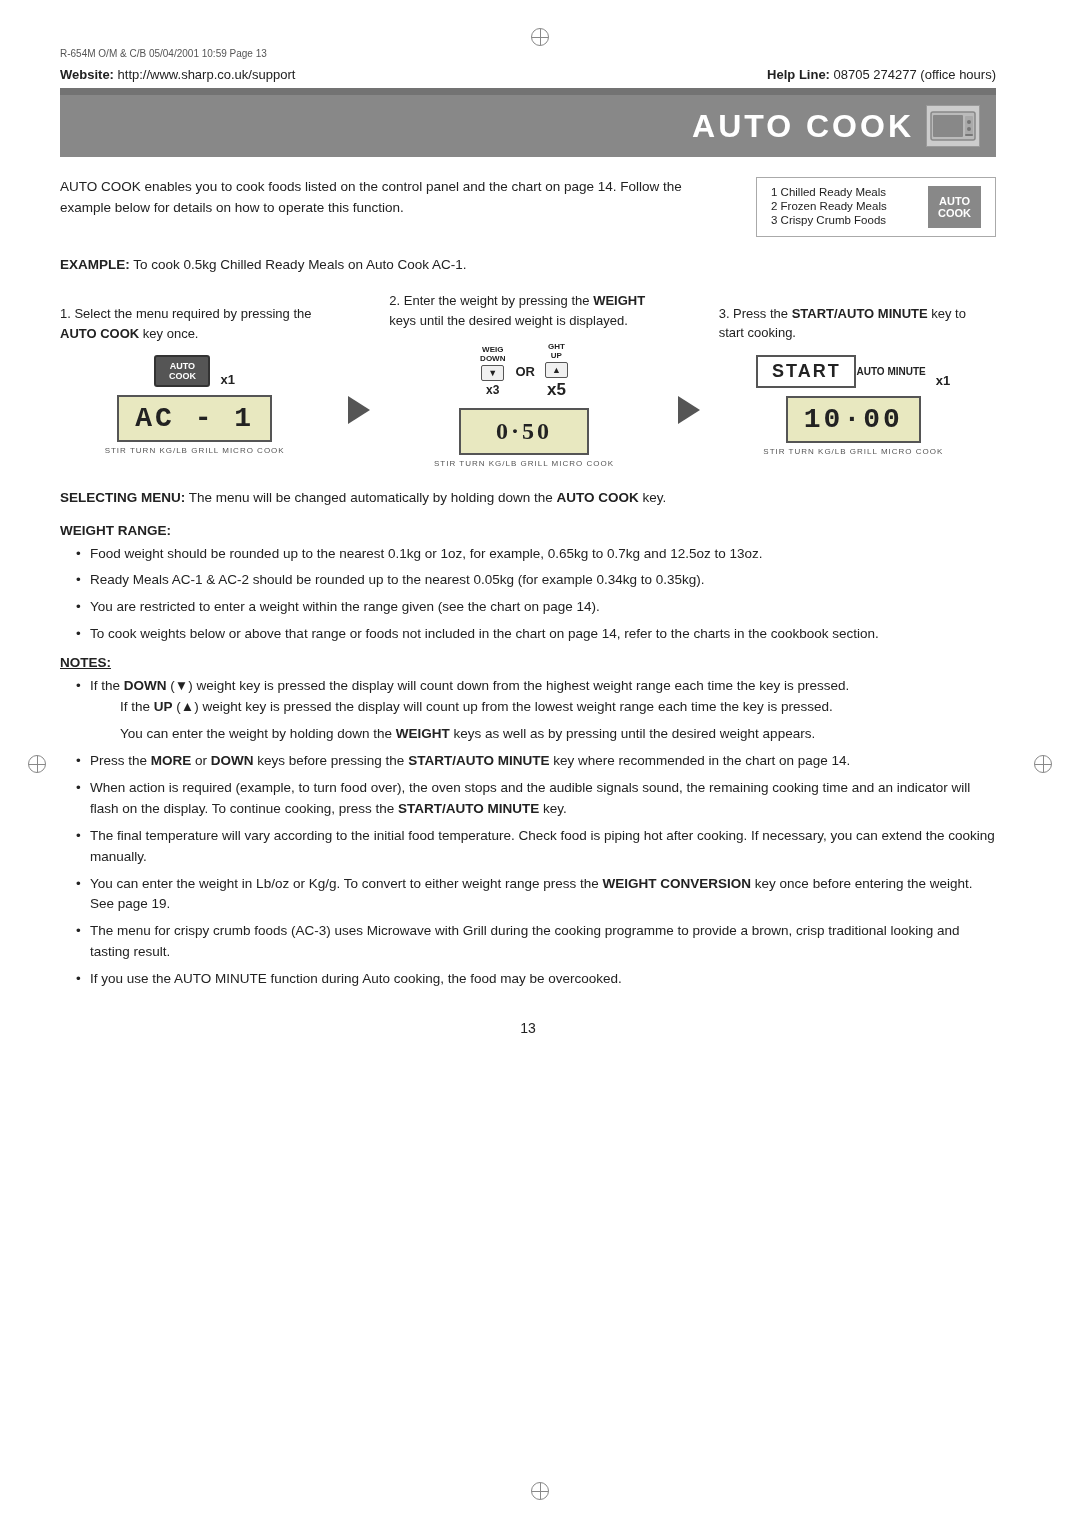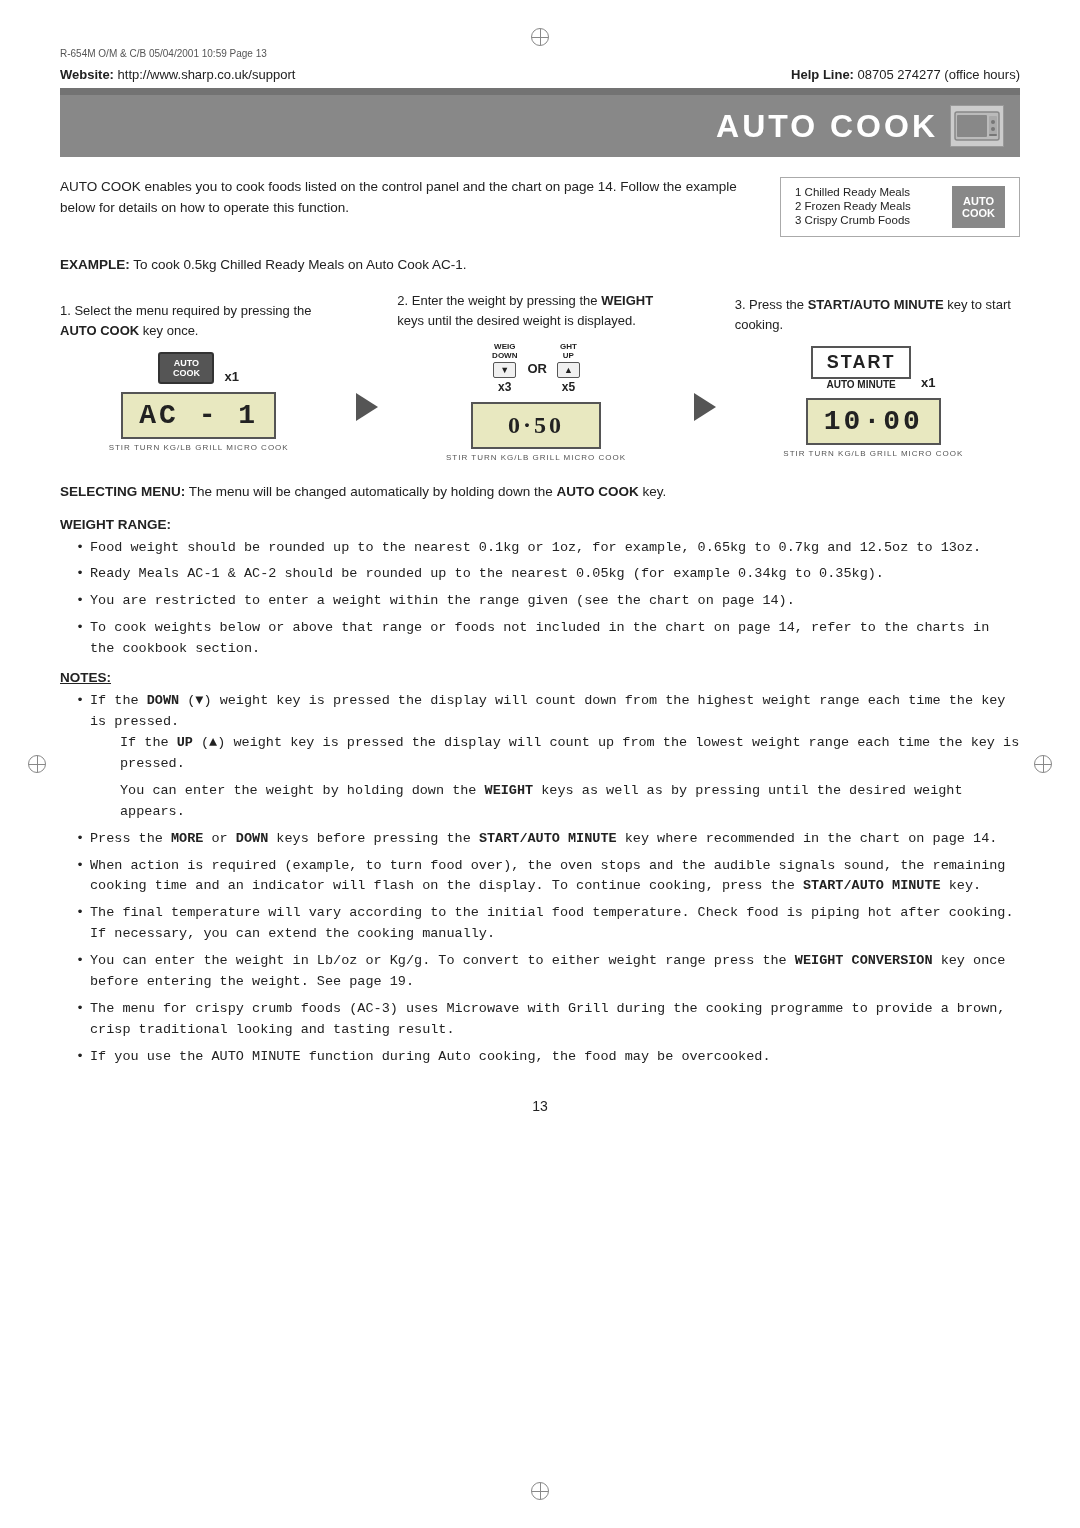--- a/index.html
+++ b/index.html
@@ -7,21 +7,21 @@
       width: 1080px;
       min-height: 1528px;
       background: #fff;
       font-family: Arial, Helvetica, sans-serif;
       font-size: 14px;
       color: #222;
       position: relative;
     }
 
     .page-inner {
-      padding: 40px 60px 60px 60px;
+      padding: 40px 84px 60px 60px;
     }
 
     
     .reg-top { position: absolute; top: 28px; left: 50%; transform: translateX(-50%); }
     .reg-bottom { position: absolute; bottom: 28px; left: 50%; transform: translateX(-50%); }
     .reg-left { position: absolute; left: 28px; top: 50%; transform: translateY(-50%); }
     .reg-right { position: absolute; right: 28px; top: 50%; transform: translateY(-50%); }
     .reg-mark {
       width: 18px; height: 18px;
       border: 1px solid #888;
@@ -257,21 +257,20 @@
       list-style: none;
       padding-left: 16px;
       margin-bottom: 10px;
     }
     .bullet-list li {
       font-size: 13.5px;
       line-height: 1.55;
       margin-bottom: 6px;
       position: relative;
       padding-left: 14px;
-      font-family: Liberation Mono, monospace;
     }
     .bullet-list li::before {
       content: '•';
       position: absolute;
       left: 0;
       top: 0;
     }
 
     .notes-section {
       margin-top: 8px;
@@ -408,41 +407,41 @@
         <div class="key-row">
           <div style="display:flex;flex-direction:column;align-items:center;gap:2px;">
             <div style="font-size:8px;font-weight:bold;text-align:center;">WEIG<br>DOWN</div>
             <div class="small-key">▼</div>
             <span style="font-size:12px;font-weight:bold;">x3</span>
           </div>
           <span class="or-label">OR</span>
           <div style="display:flex;flex-direction:column;align-items:center;gap:2px;">
             <div style="font-size:8px;font-weight:bold;text-align:center;">GHT<br>UP</div>
             <div class="small-key">▲</div>
-            <span style="font-size:12px;font-weight:bold;">x5</span>
+            <span style="font-size:17px;font-weight:bold;">x5</span>
           </div>
         </div>
         <div class="lcd-display">
           <span style="font-family: Liberation Serif, serif; font-size: 24px; letter-spacing:3px;">0·50</span>
         </div>
         <div class="lcd-sub">STIR  TURN  KG/LB  GRILL  MICRO COOK</div>
       </div>
     </div>
 
     <div class="arrow-col">
       <div class="arrow-right"></div>
     </div>
 
     <div class="step-col">
       <div class="step-text">
         <span>3. Press the <strong>START/AUTO MINUTE</strong> key to start cooking.</span>
       </div>
       <div class="diagram-area">
         <div class="key-row">
-          <div style="display:flex;flex-direction:column;align-items:center;">
+          <div style="display:flex;flex-direction:row;align-items:center;">
             <div class="start-btn">START</div>
             <div class="auto-minute-label">AUTO MINUTE</div>
           </div>
           <span class="x-label">x1</span>
         </div>
         <div class="lcd-display">
           <span style="font-family: 'Courier New', monospace; font-size: 28px; letter-spacing:3px;">10·00</span>
         </div>
         <div class="lcd-sub">STIR  TURN  KG/LB  GRILL  MICRO COOK</div>
       </div>

